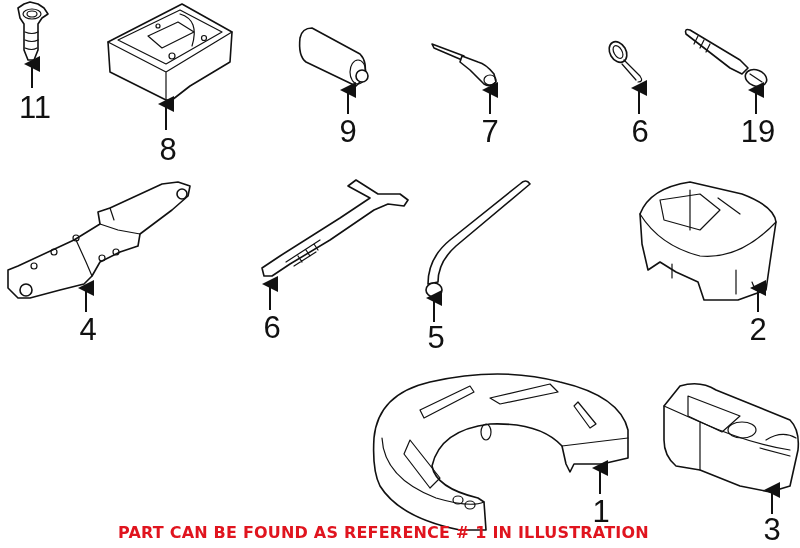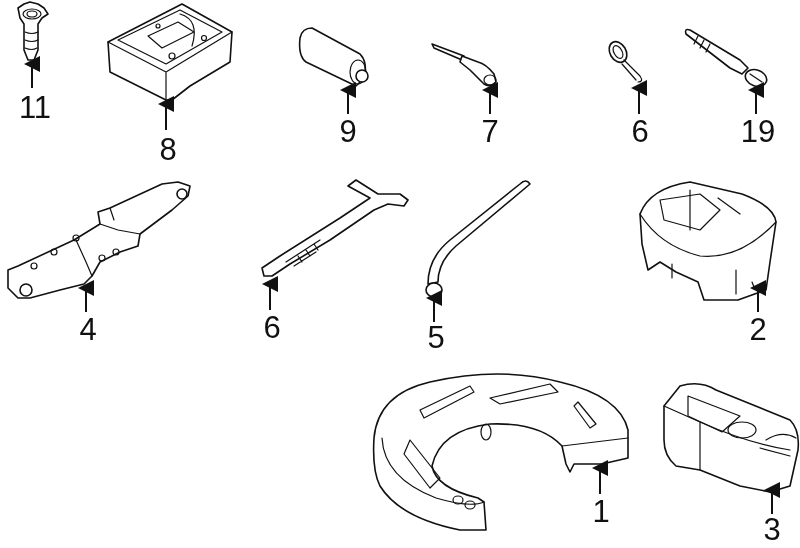--- a/index.html
+++ b/index.html
@@ -133,13 +133,14 @@
 <div class="callout" style="left:490px; top:116px;">7</div>
 <div class="callout" style="left:640px; top:116px;">6</div>
 <div class="callout" style="left:758px; top:116px;">19</div>
 <div class="callout" style="left:88px; top:314px;">4</div>
 <div class="callout" style="left:272px; top:312px;">6</div>
 <div class="callout" style="left:436px; top:322px;">5</div>
 <div class="callout" style="left:758px; top:314px;">2</div>
 <div class="callout" style="left:601px; top:496px;">1</div>
 <div class="callout" style="left:772px; top:514px;">3</div>
 
+<div class="note">PART CAN BE FOUND AS REFERENCE # 1 IN ILLUSTRATION</div>
 </div>
 
 </body></html>

